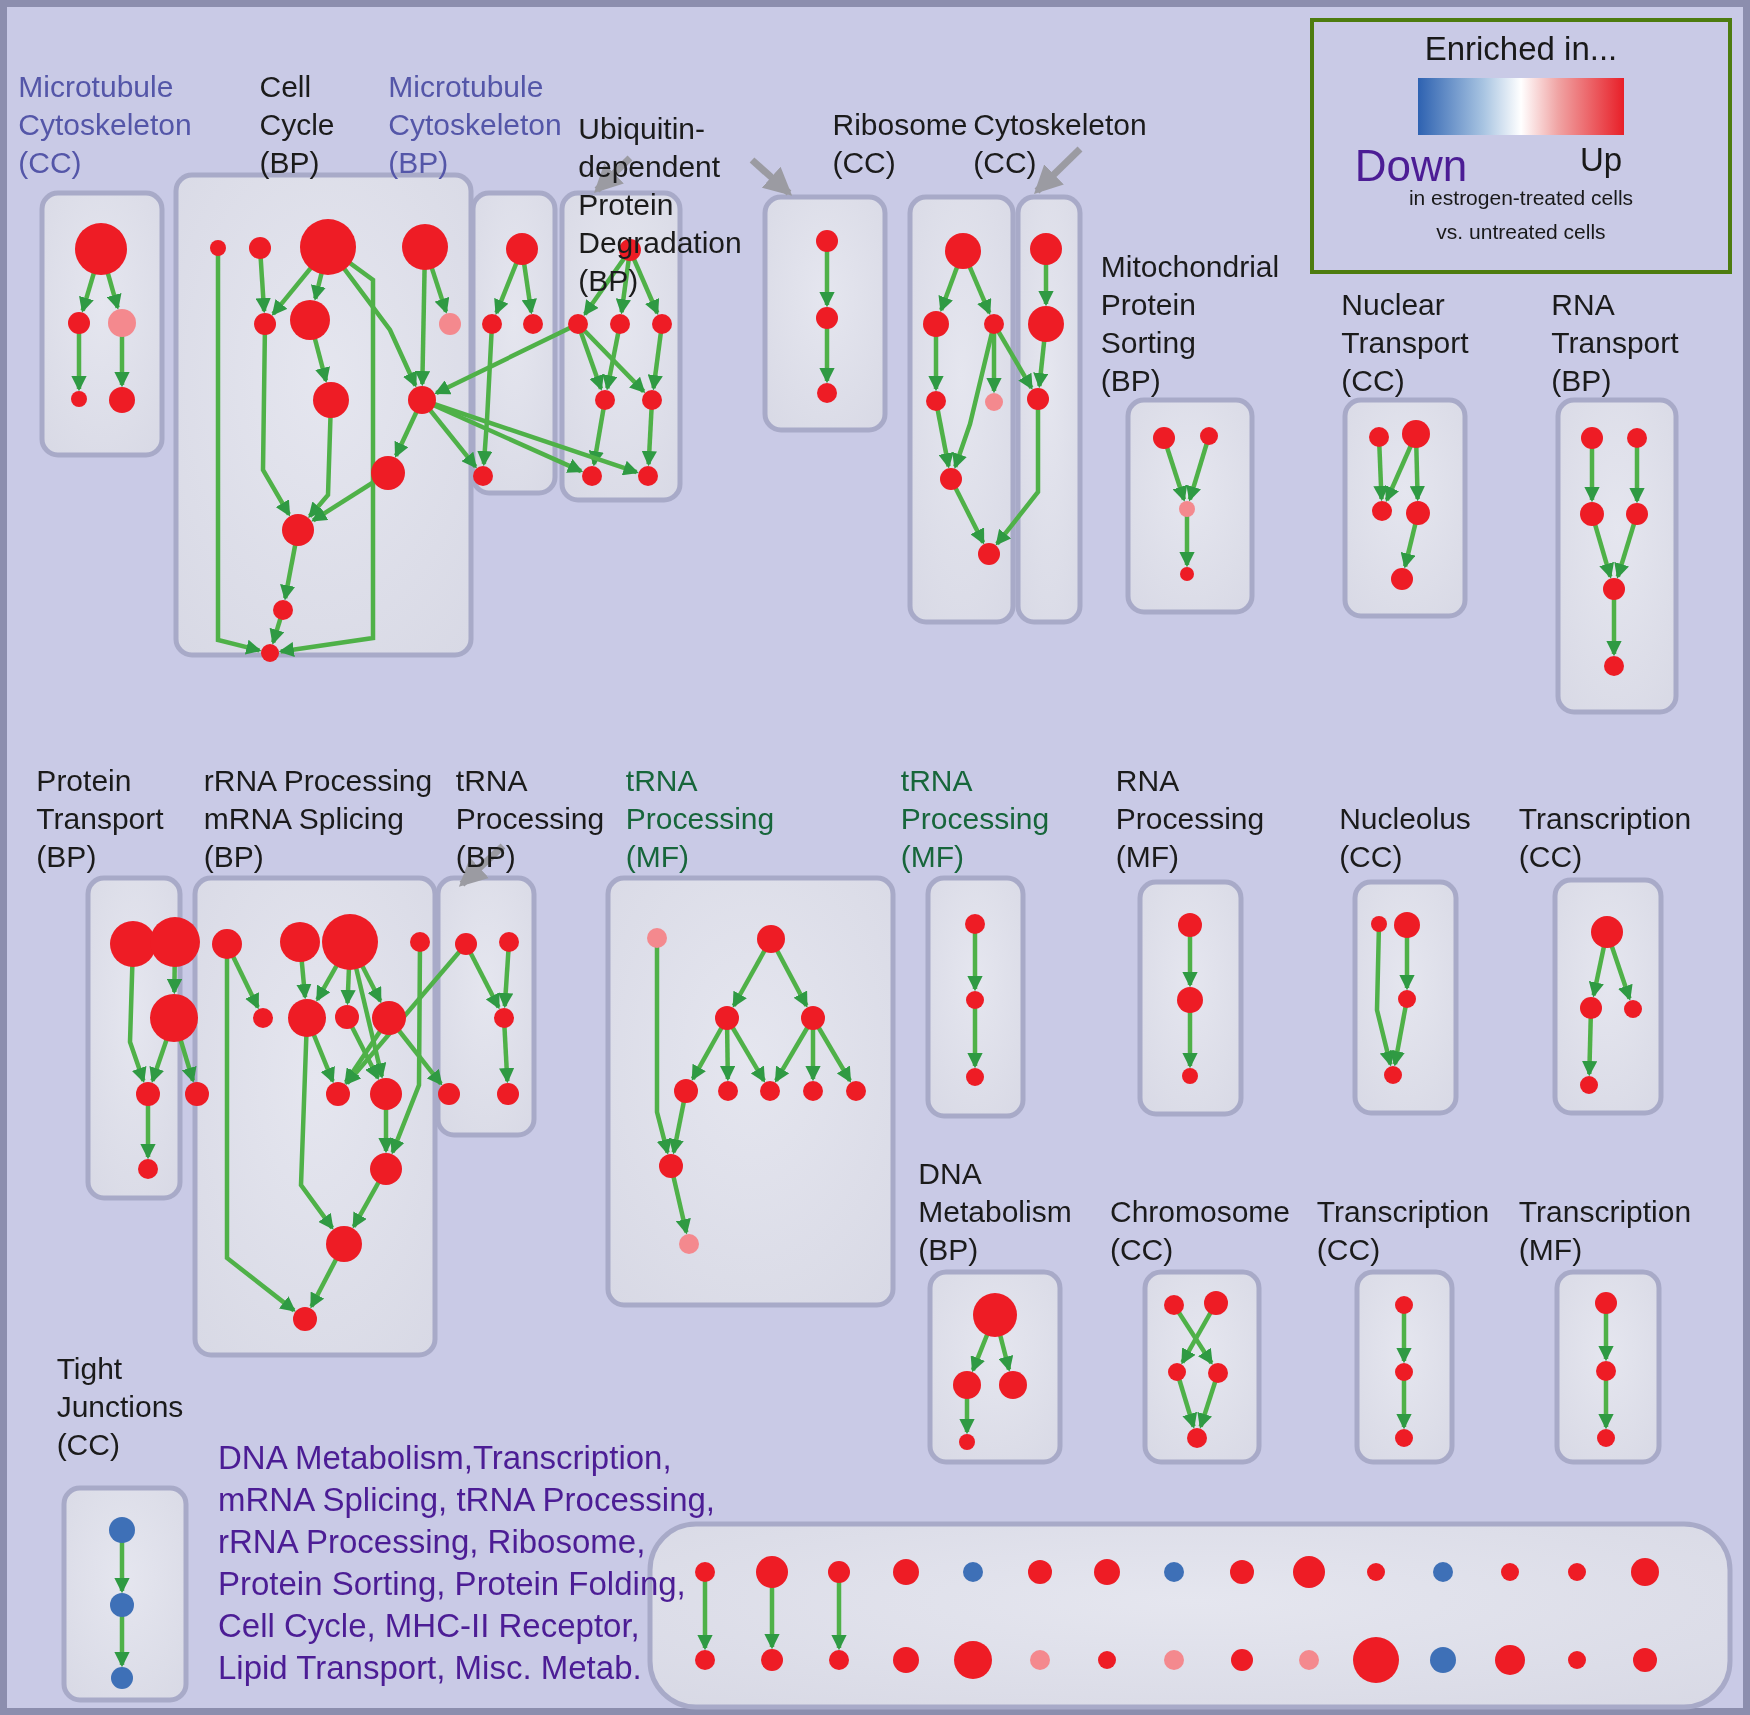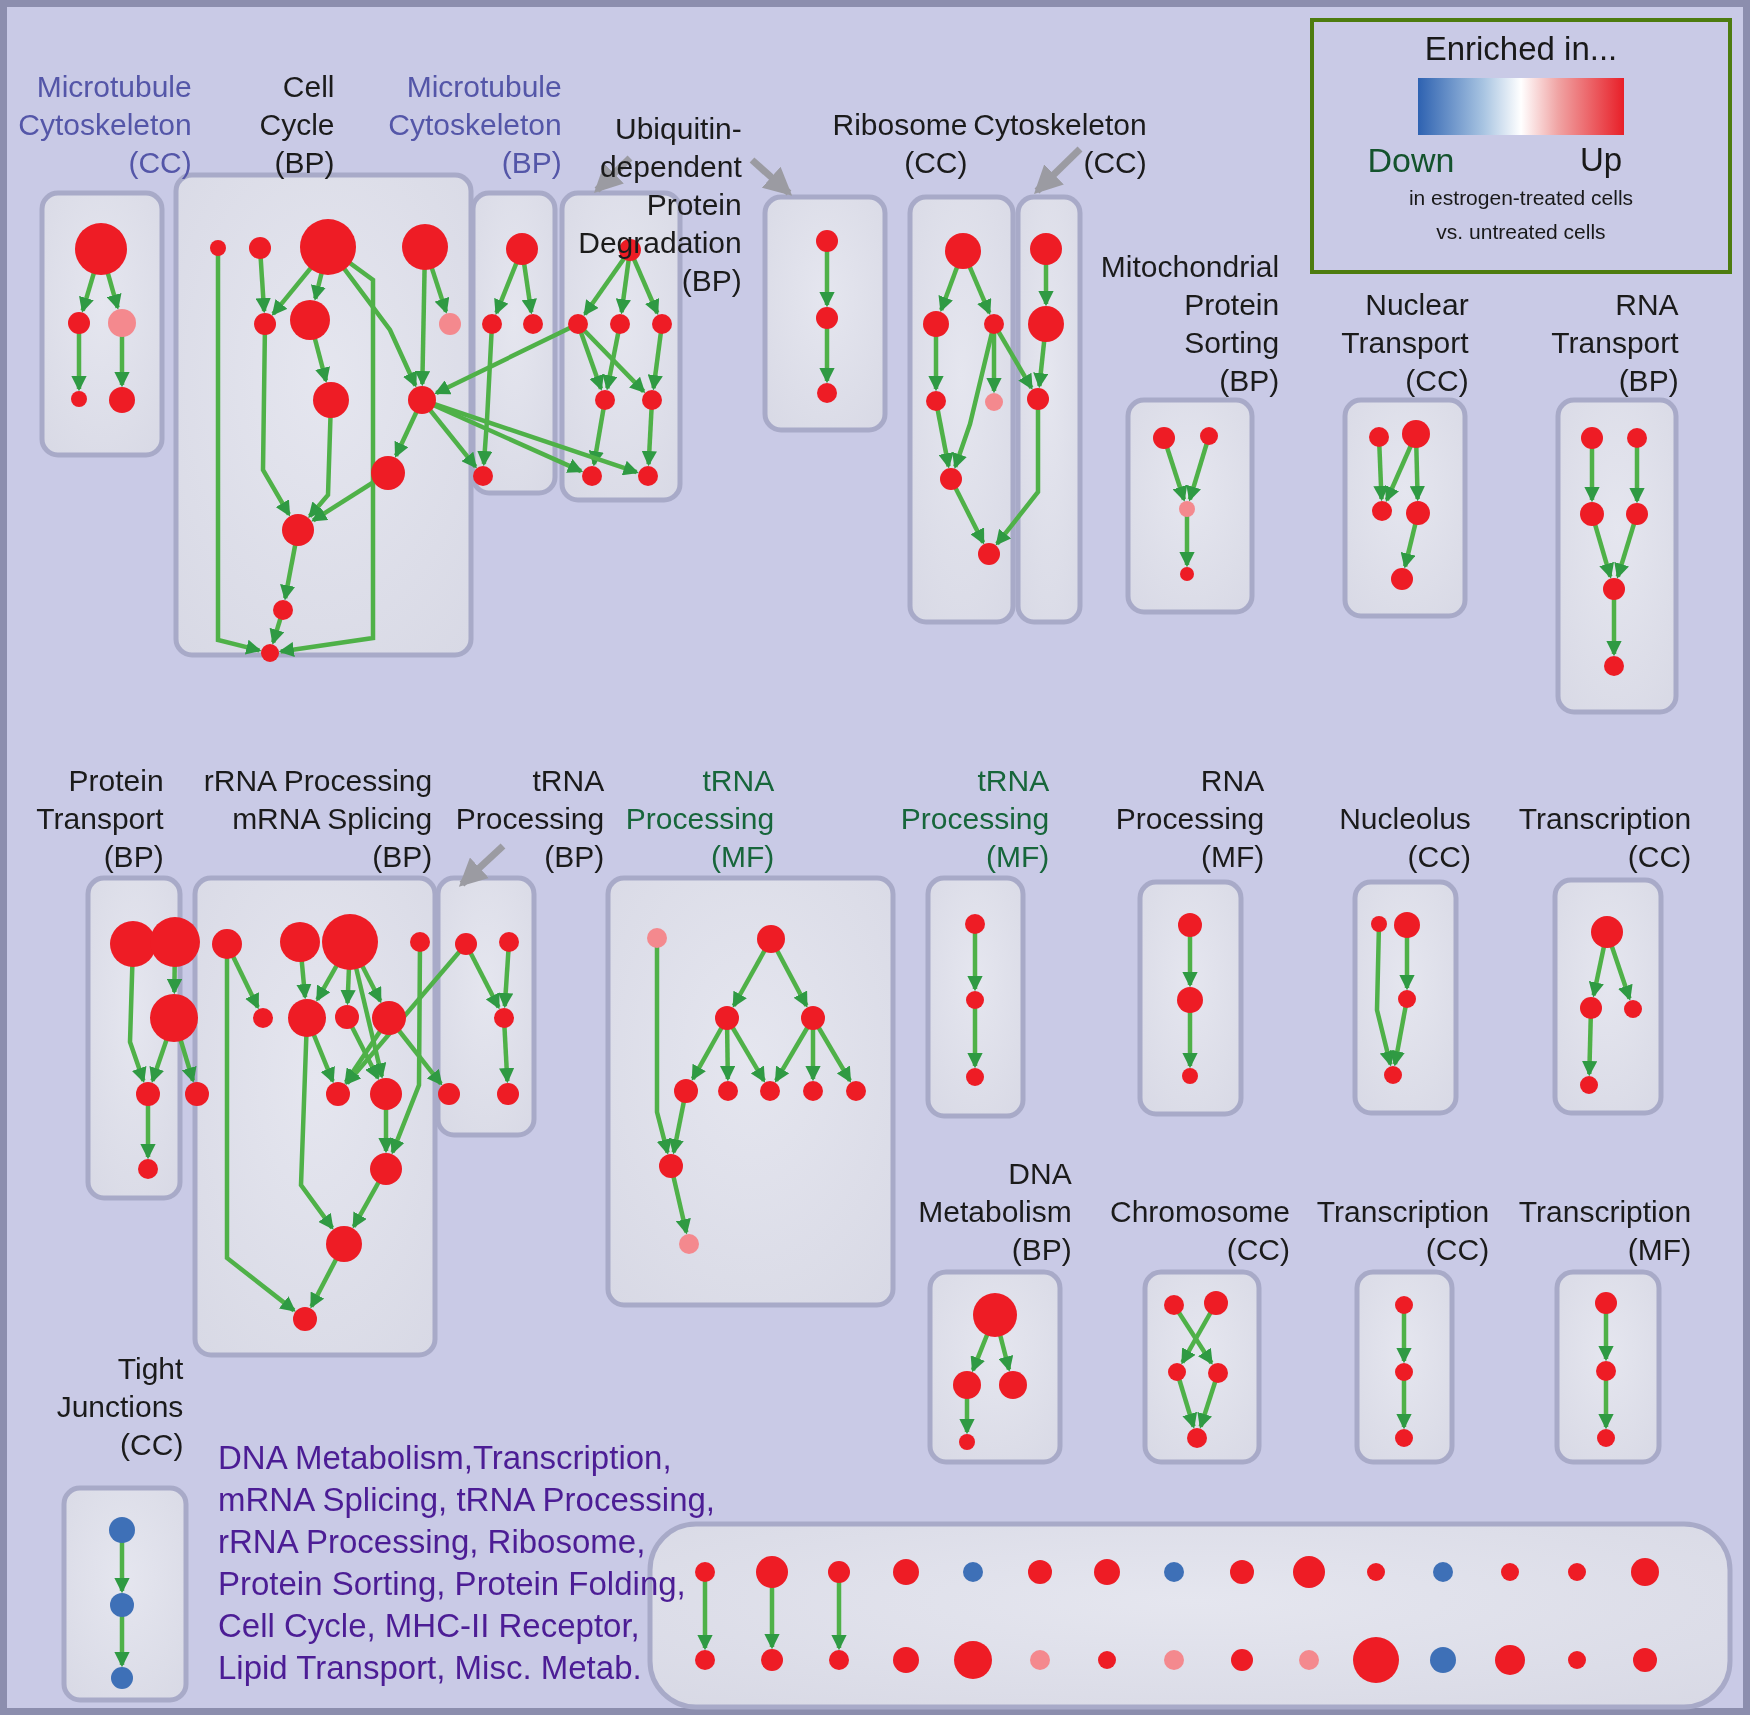--- a/index.html
+++ b/index.html
@@ -8,42 +8,42 @@
     width:1750px;height:1715px;
     background:#c9cae6;
     font-family:"Liberation Sans", sans-serif;
     overflow:hidden;
     box-shadow: inset 0 0 0 7px #8c8eae;
   }
   #net{position:absolute;left:0;top:0;width:1750px;height:1715px;}
   .clabel{
     position:absolute;
     transform:translateX(-50%);
-    text-align:right;
+    text-align:left;
     white-space:pre-line;
     font-size:30px;
     line-height:38px;
     color:#1b1b1b;
   }
   .clabel.blue{color:#5456a8;}
   .clabel.green{color:#17663b;}
   .legend{
     position:absolute;
     left:1310px;top:18px;width:422px;height:256px;
     border:4px solid #4d7c0f;
     box-sizing:border-box;
     text-align:center;
   }
   .legend-title{font-size:33px;color:#191919;margin-top:8px;}
   .legend-bar{
     width:206px;height:57px;
     margin:10px auto 0 auto;
   }
   .legend-downup{position:relative;height:40px;margin-top:6px;}
-  .legend-down{position:absolute;left:97px;transform:translateX(-50%);font-size:34px;color:#14532d;}
+  .legend-down{position:absolute;left:97px;transform:translateX(-50%);font-size:44px;color:#4c1d95;}
   .legend-up{position:absolute;left:287px;transform:translateX(-50%);font-size:33px;color:#191919;}
   .legend-sub{font-size:21px;line-height:34px;color:#191919;}
   #misc-text{
     position:absolute;
     left:218px;top:1437px;
     font-size:33px;line-height:42px;
     color:#4c1d95;
     white-space:pre-line;
   }
 </style>

